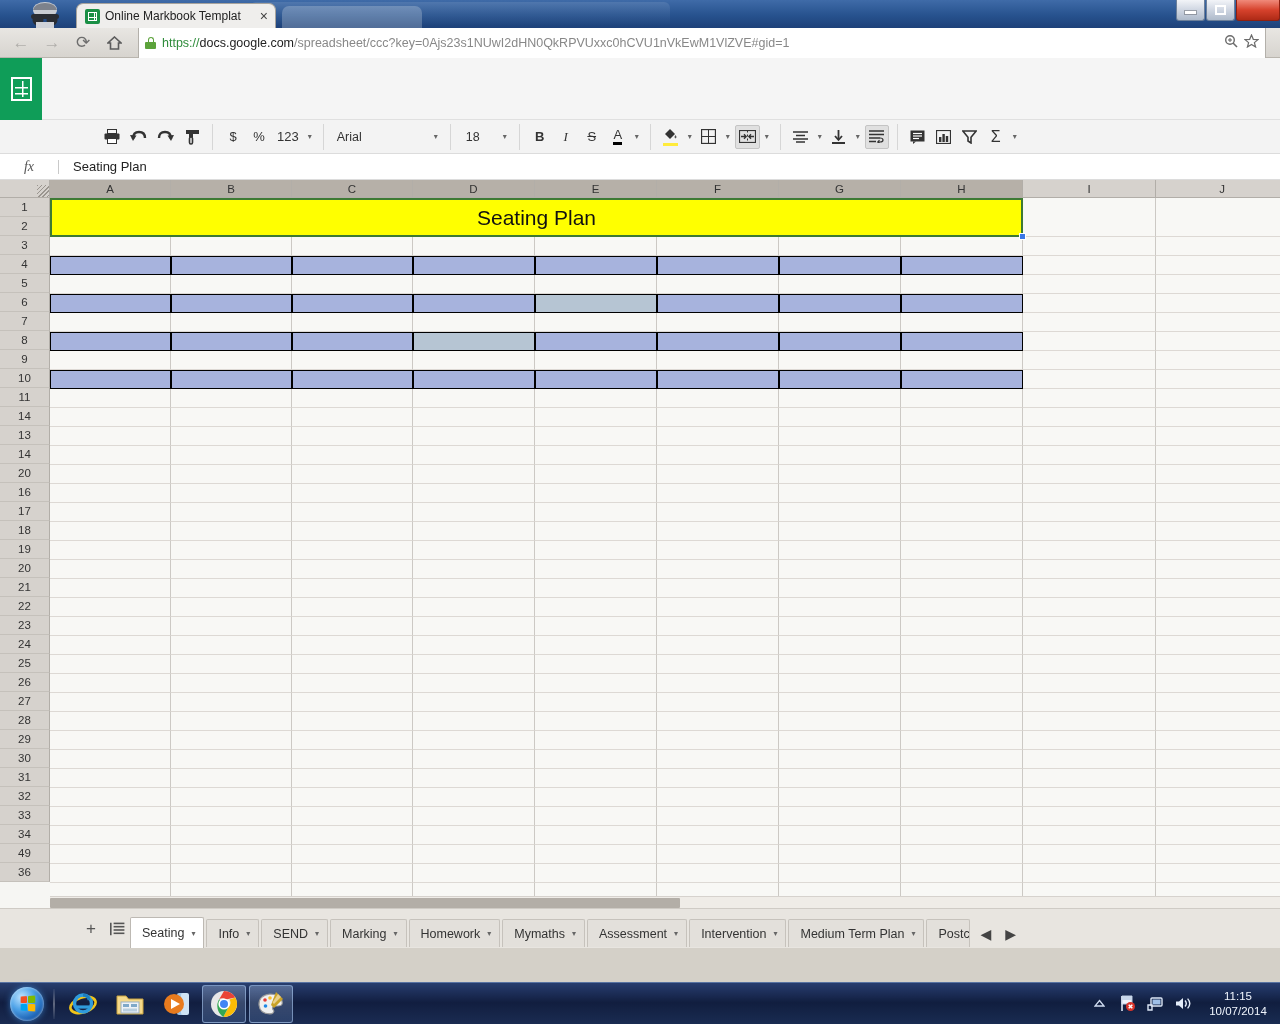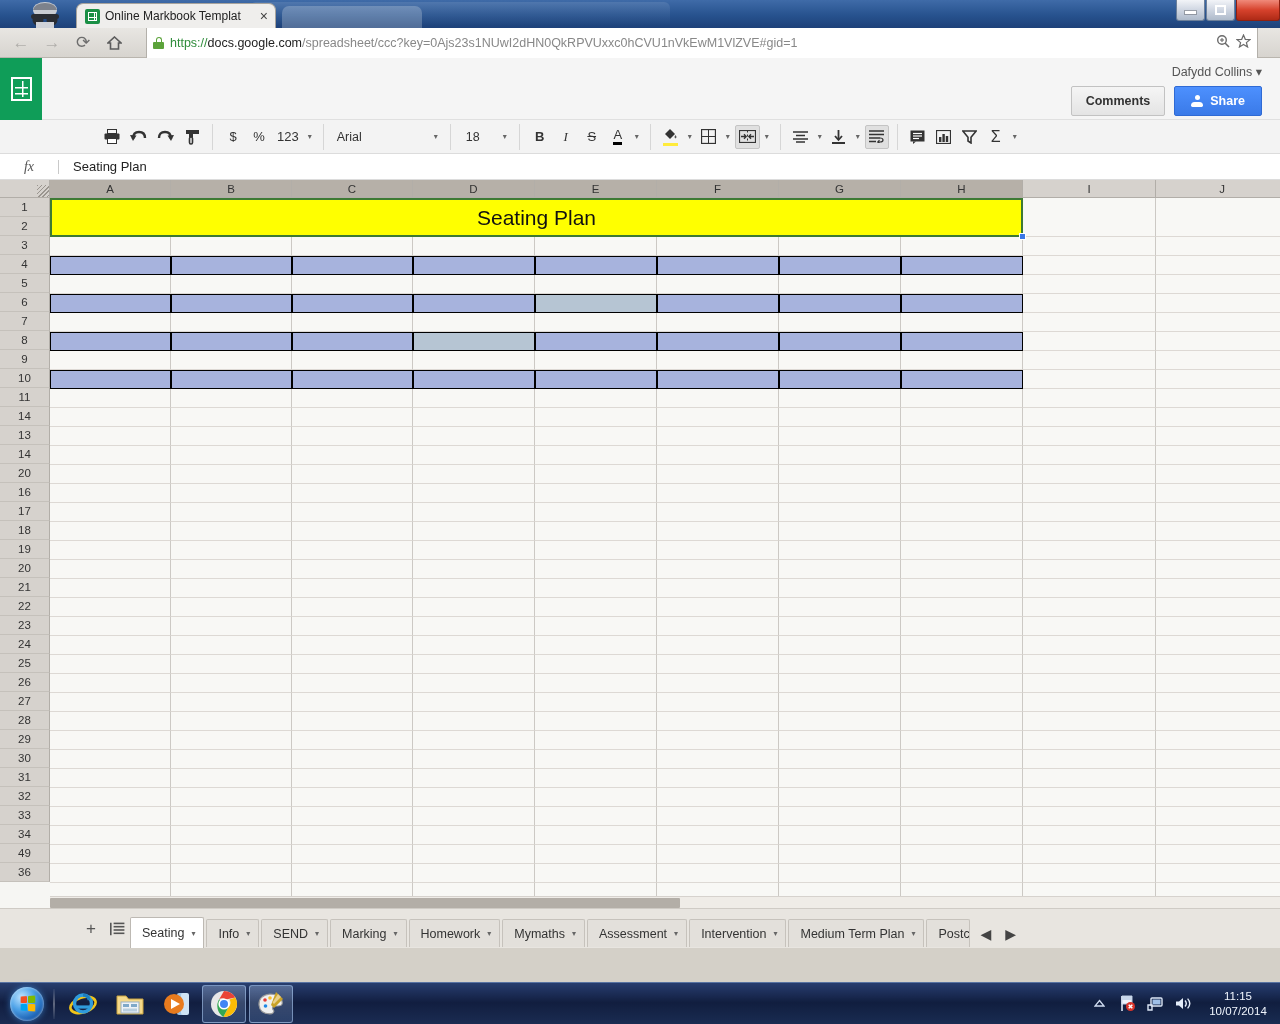--- a/index.html
+++ b/index.html
@@ -88,21 +88,21 @@
   }
   .navbtn {
     width: 26px; height: 24px; display:flex; align-items:center; justify-content:center;
     cursor: pointer; color:#6d6d6d; font-size: 17px; line-height: 1;
   }
   .navbtn.disabled { color: #b0aeaa; }
   #omnibox {
     flex: 1 1 auto; height: 37px; background: #fff;
     border: 1px solid #b3b0aa; border-radius: 0;
     display: flex; align-items: center; padding: 0 6px; gap: 6px;
-    margin: 0 14px;
+    margin: 0 6px;
   }
   .lock-icon { width: 11px; height: 12px; position: relative; flex: 0 0 auto; }
   .lock-icon .body { position:absolute; bottom:0; left:0; width:11px; height:7px;
     background:#5ca33b; border-radius:1px; }
   .lock-icon .shackle { position:absolute; top:0; left:2.5px; width:6px; height:6px;
     border:1.6px solid #5ca33b; border-bottom:none; border-radius:3px 3px 0 0; }
   #url-text { font-size: 12.5px; white-space: nowrap; overflow: hidden;
     flex: 1 1 auto; color: #888; }
   #url-text .scheme { color: #2f8c3b; }
   #url-text .host { color: #222; }
@@ -373,33 +373,20 @@
     <div id="sheets">
 
       <div id="gs-header">
         <div id="gs-logo">
           <span class="sheet-glyph"></span>
         </div>
 
         <div id="gs-title-area">
         </div>
 
-        <div id="gs-header-right">
-          <div id="account">
-            <span>Dafydd Collins</span>
-            <span>▾</span>
-          </div>
-          <div class="hdr-buttons">
-            <div id="comments-btn">Comments</div>
-            <div id="share-btn">
-              <span class="person-icon"></span>
-              <span>Share</span>
-            </div>
-          </div>
-        </div>
       </div>
 
       <div id="gs-toolbar">
         <div class="tb-group">
           <div class="tb-btn">
             <svg width="16" height="15" viewBox="0 0 16 15">
                 <rect x="3.5" y="0.5" width="9" height="4" fill="none" stroke="#333"></rect>
                 <rect x="0.5" y="4.5" width="15" height="6" rx="1" fill="#333"></rect>
                 <rect x="3.5" y="9.5" width="9" height="5" fill="#fff" stroke="#333"></rect>
               </svg>

